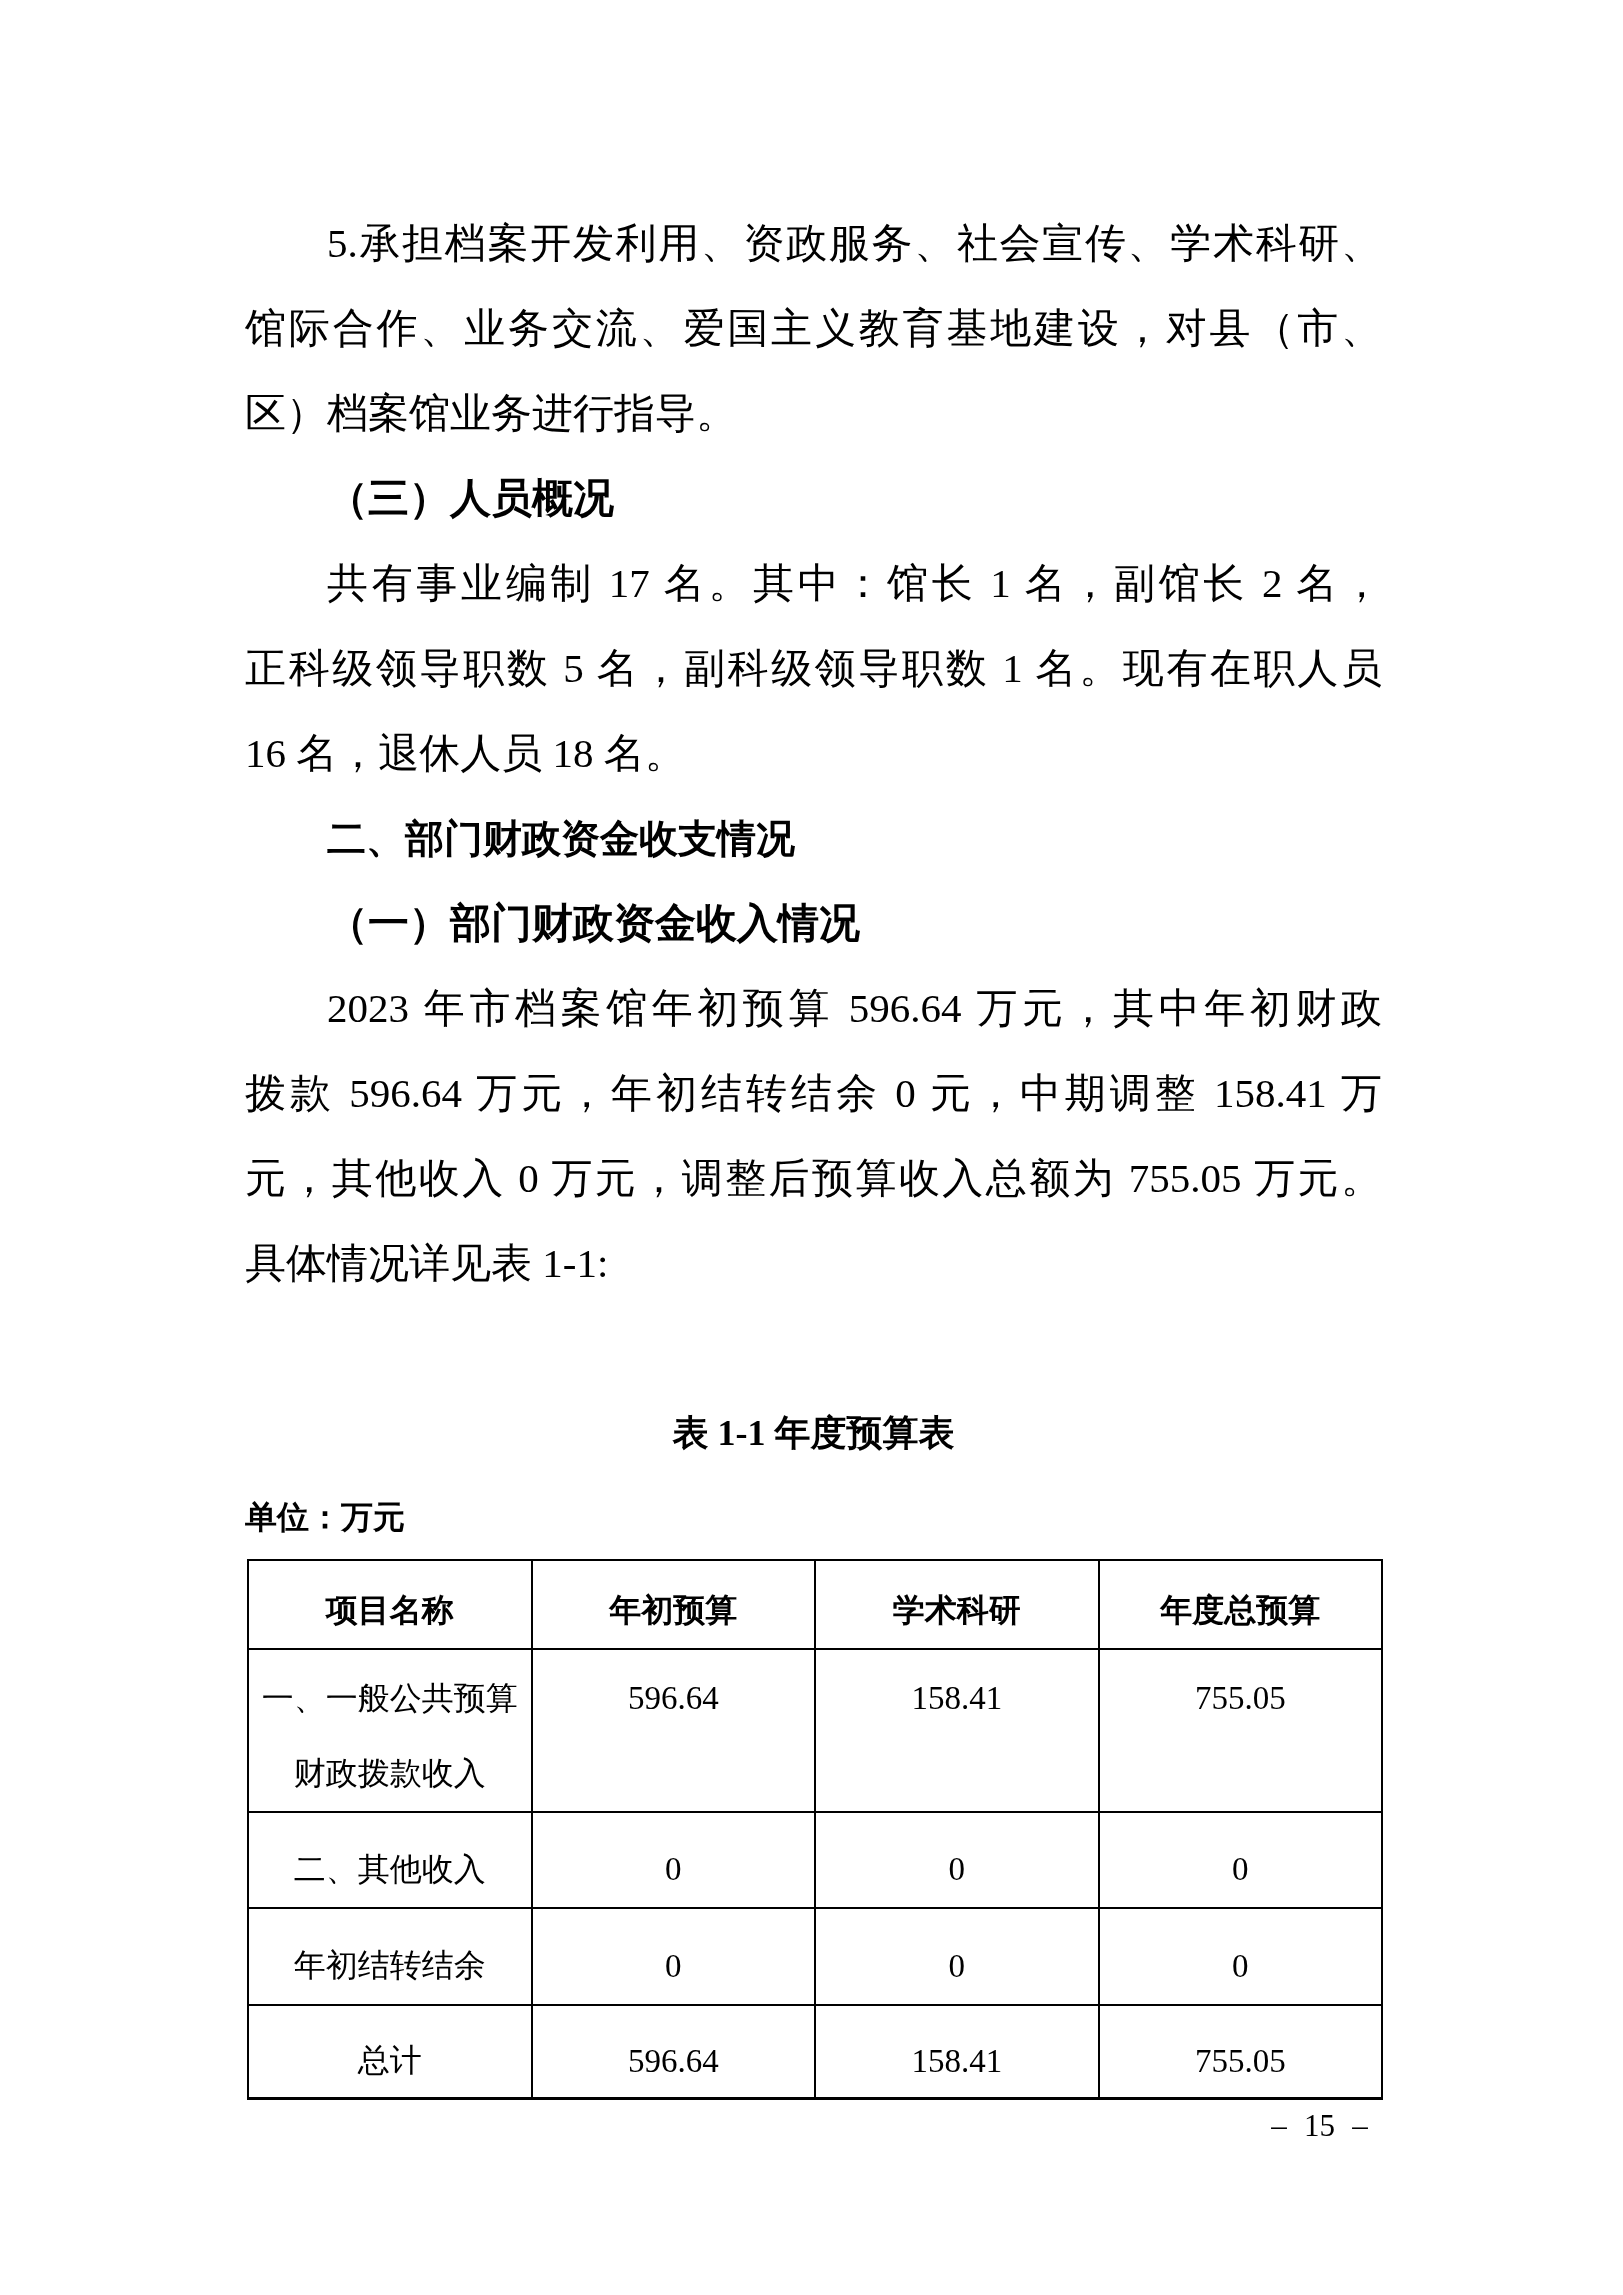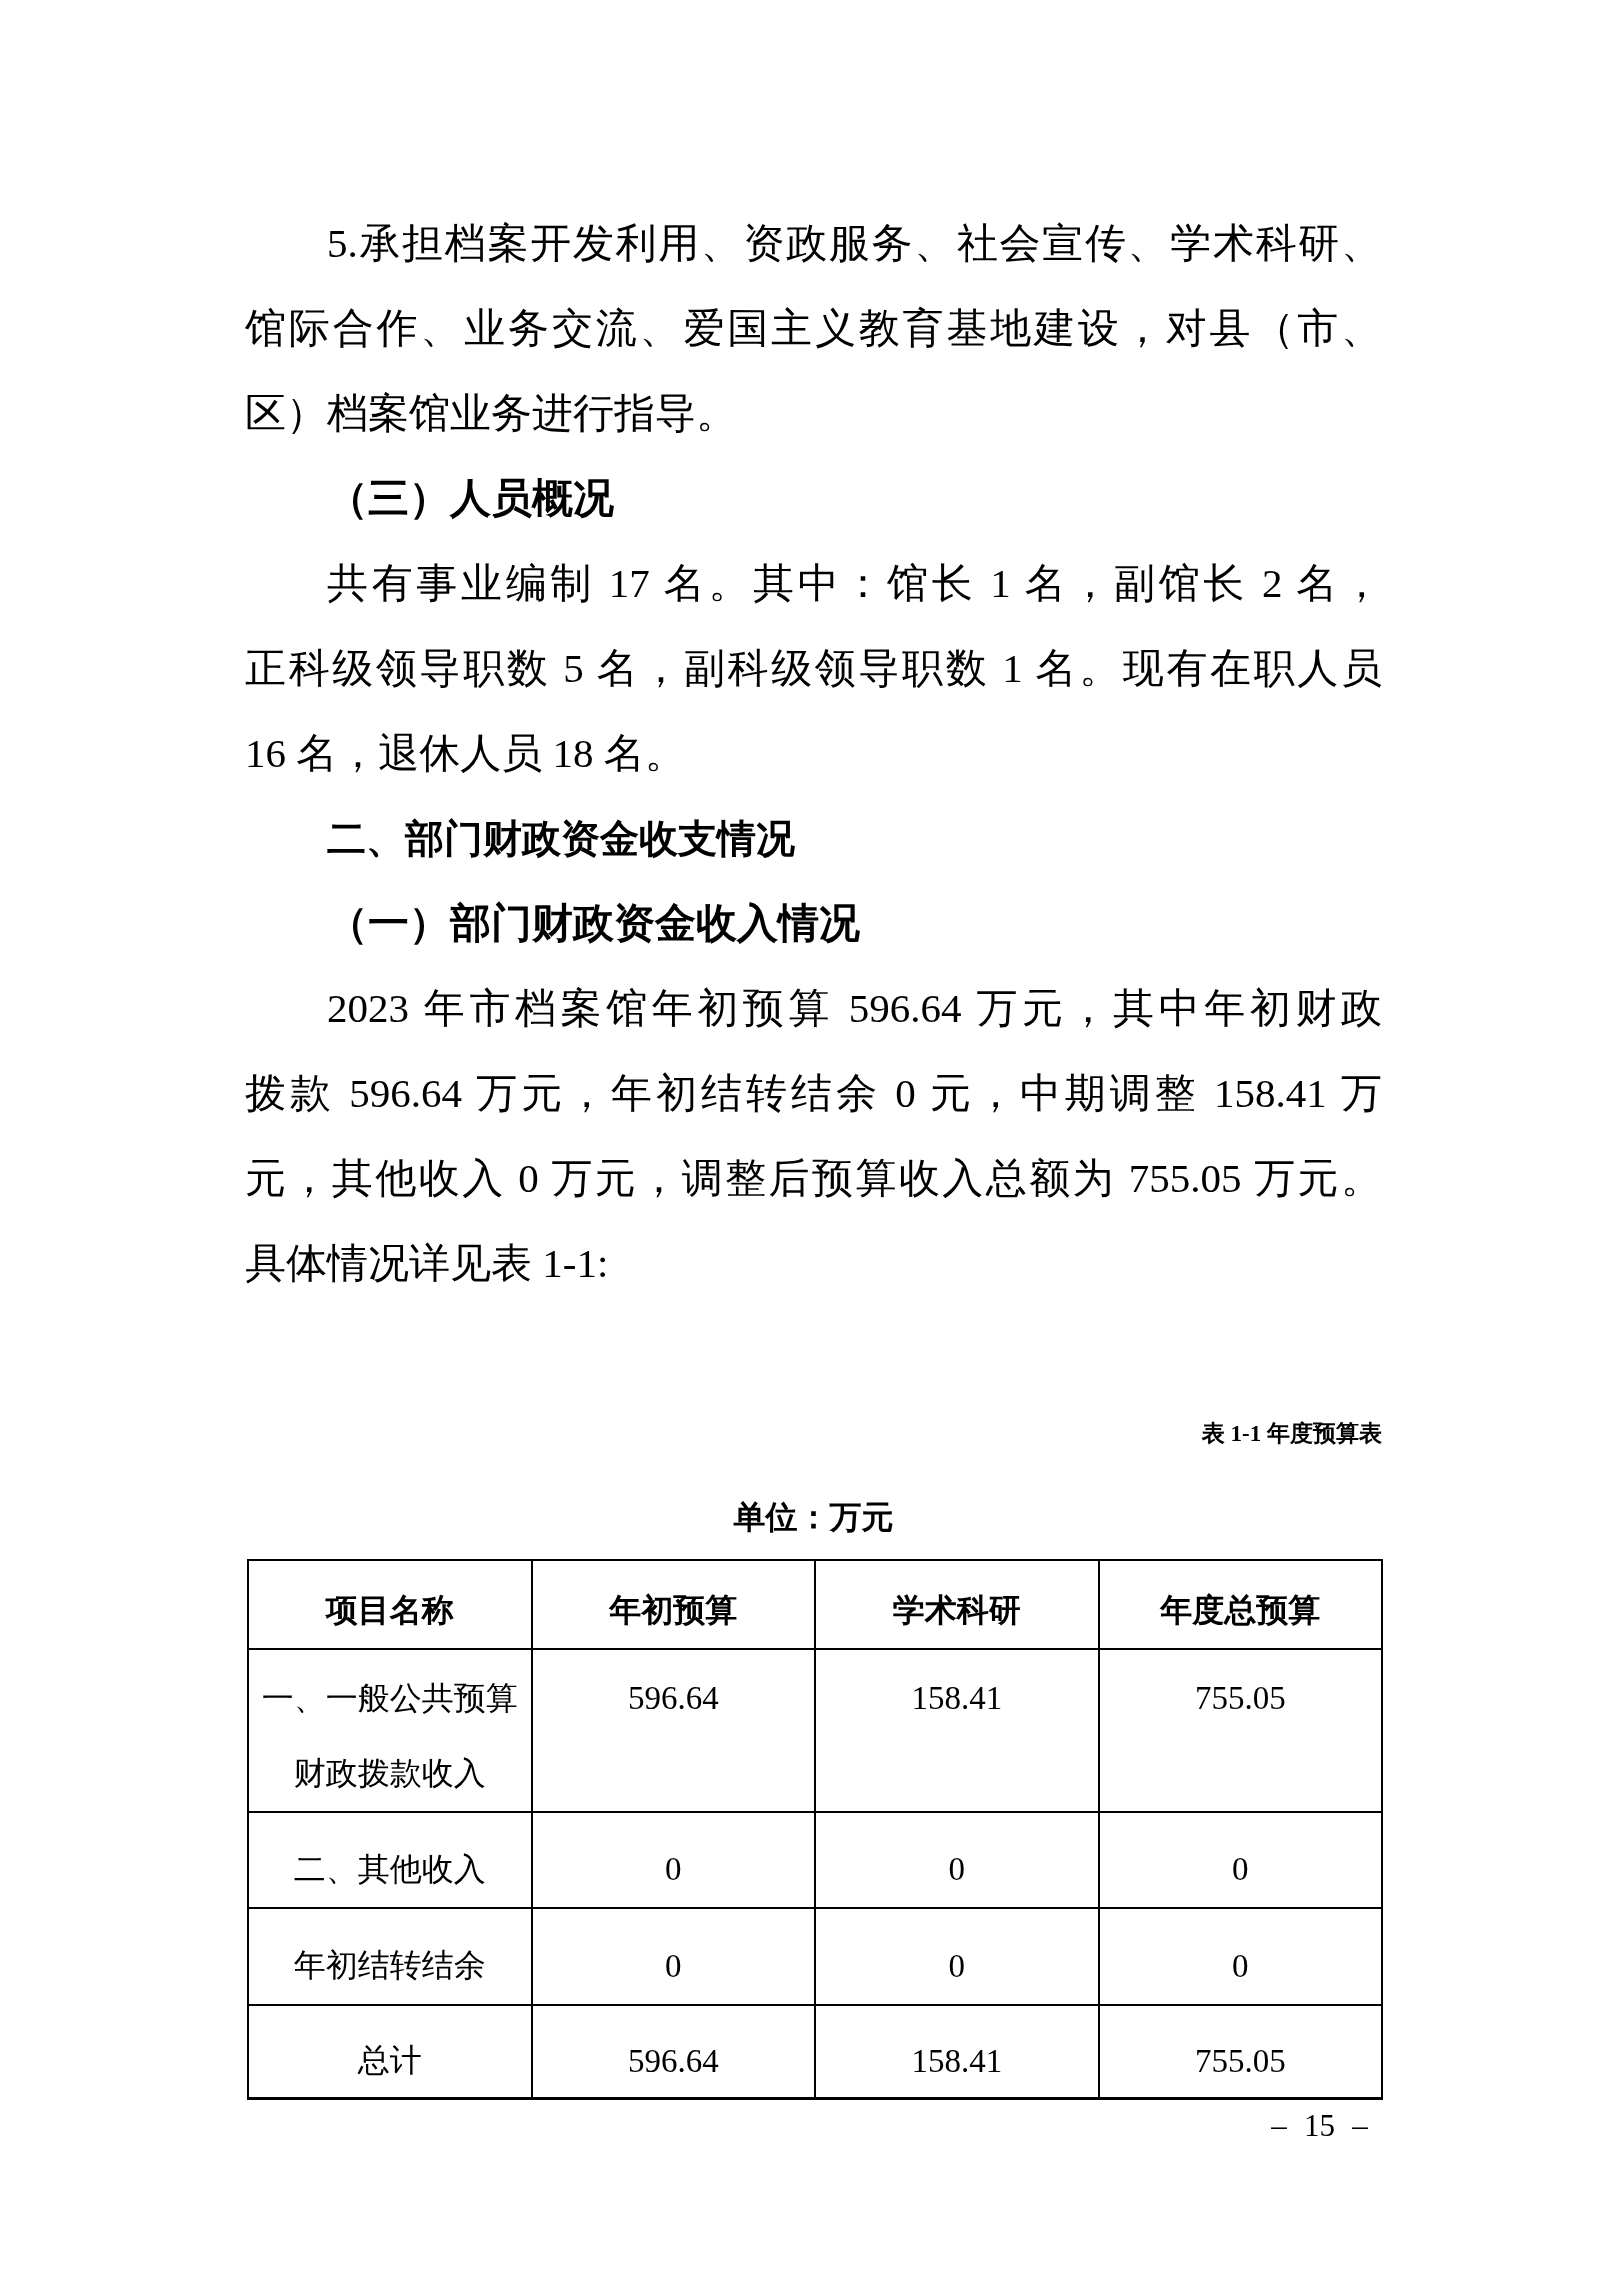--- a/index.html
+++ b/index.html
@@ -16,25 +16,25 @@
   .body-text { position:absolute; left:245px; top:201px; width:1137px; }
   .ln { height:85px; line-height:85px; font-size:41px; }
   .ind { text-indent:82px; }
   .just { text-align:justify; text-align-last:justify; }
   .b-kai { font-weight:700; }
   .b-hei { font-family:"Liberation Sans","DejaVu Sans",sans-serif; font-weight:700; font-size:39px; }
 
   
   .caption {
     position:absolute; left:245px; top:1413px; width:1137px;
-    text-align:right; font-size:23px; font-weight:700; line-height:41px;
+    text-align:center; font-size:36px; font-weight:700; line-height:41px;
   }
   .unit {
     position:absolute; left:245px; top:1497px; width:1137px;
-    text-align:center; font-size:32px; font-weight:700; line-height:41px;
+    text-align:left; font-size:32px; font-weight:700; line-height:41px;
   }
 
   
   table.budget {
     position:absolute; left:247px; top:1559px; width:1136px;
     border-collapse:collapse; table-layout:fixed;
     font-size:32px; color:#000;
   }
   .budget th, .budget td {
     border:2px solid #000;

